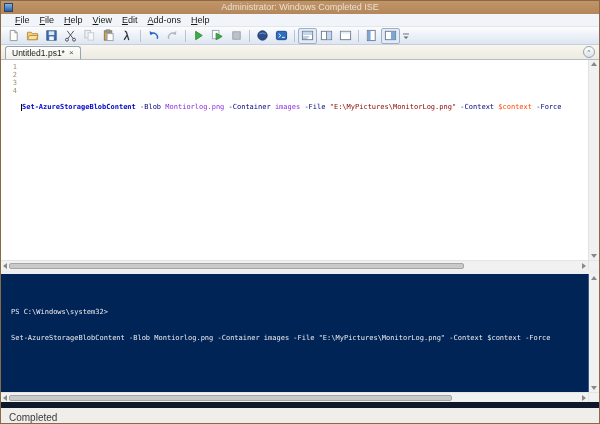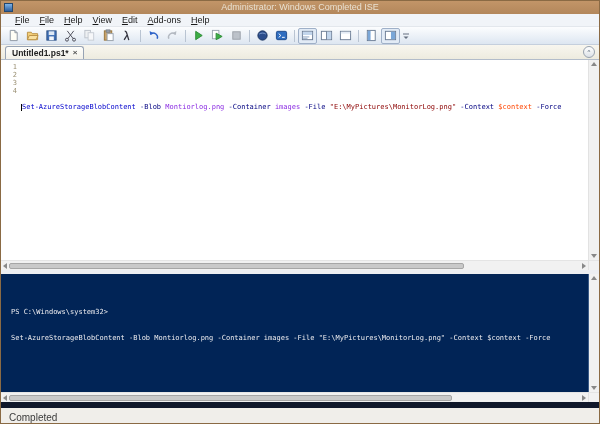--- a/index.html
+++ b/index.html
@@ -18,32 +18,32 @@
 
   
   .toolbar { height:18px; flex:0 0 18px; background:linear-gradient(#fcfdfe,#dde6f1); border-bottom:1px solid #c5cfdd; display:flex; align-items:center; padding-left:3px; }
   .tb-btn { width:19px; height:16px; display:flex; align-items:center; justify-content:center; border:1px solid transparent; }
   .tb-btn.selected { border:1px solid #9fb0c8; background:#e2ebf6; border-radius:2px; }
   .tb-sep { width:1px; height:12px; background:#b9c4d2; margin:0 3px; flex:0 0 1px; }
   .tb-overflow { margin-left:2px; display:flex; align-items:center; }
 
   
   .tabbar { height:15px; flex:0 0 15px; background:linear-gradient(#f8f6ef,#edebdf); border-bottom:1px solid #b2bcca; display:flex; align-items:flex-end; padding-left:4px; position:relative; }
-  .tab { height:13px; background:linear-gradient(#fefefc,#f2f0e8); border:1px solid #97a3b4; border-bottom:none; border-radius:3px 3px 0 0; display:flex; align-items:center; gap:4px; padding:0 6px; font-size:8.5px; color:#222;font-weight:bold; }
+  .tab { height:13px; background:linear-gradient(#fefefc,#f2f0e8); border:1px solid #97a3b4; border-bottom:none; border-radius:3px 3px 0 0; display:flex; align-items:center; gap:4px; padding:0 6px; font-size:8.5px; color:#222; }
   .tab-close { font-size:8px; color:#555; line-height:8px; }
   .collapse-btn { position:absolute; right:4px; top:1px; width:12px; height:12px; border-radius:50%; border:1px solid #98a2ae; background:linear-gradient(#ffffff,#dce1e7); font-size:6px; color:#456; display:flex; align-items:center; justify-content:center; line-height:6px; }
 
   
   .editor-wrap { height:210px; flex:0 0 210px; background:#fff; display:flex; flex-direction:column; }
   .editor-body { flex:1; display:flex; overflow:hidden; }
   .gutter { width:20px; flex:0 0 20px; padding:3px 4px 0 0; text-align:right; font-family:"DejaVu Sans Mono",monospace; font-size:7px; line-height:8px; color:#9a9073; }
   .code { flex:1; padding-top:3px; font-family:"DejaVu Sans Mono",monospace; font-size:7px; line-height:8px; white-space:pre; overflow:hidden; }
   .code-line { height:8px; }
   .caret { display:inline-block; width:1px; height:7px; background:#000; vertical-align:text-bottom; }
-  .tk-cmd   { color:#0000cc; }
+  .tk-cmd   { color:#0000cc;font-weight:bold; }
   .tk-param { color:#000080; }
   .tk-arg   { color:#8a2be2; }
   .tk-str   { color:#8b0000; }
   .tk-var   { color:#ff4500;text-align:center; }
 
   
   .vscroll { width:11px; flex:0 0 11px; background:#f1f1f1; border-left:1px solid #e2e2e2; display:flex; flex-direction:column; align-items:center; justify-content:space-between; padding:2px 0; }
   .hscroll-row { height:10px; flex:0 0 10px; display:flex; }
   .hscroll { flex:1; background:#f1f1f1; border-top:1px solid #e4e4e4; display:flex; align-items:center; padding:0 2px; }
   .hthumb { height:6px; background:#c9c9c9; border:1px solid #a6a6a6; border-radius:2px; }

